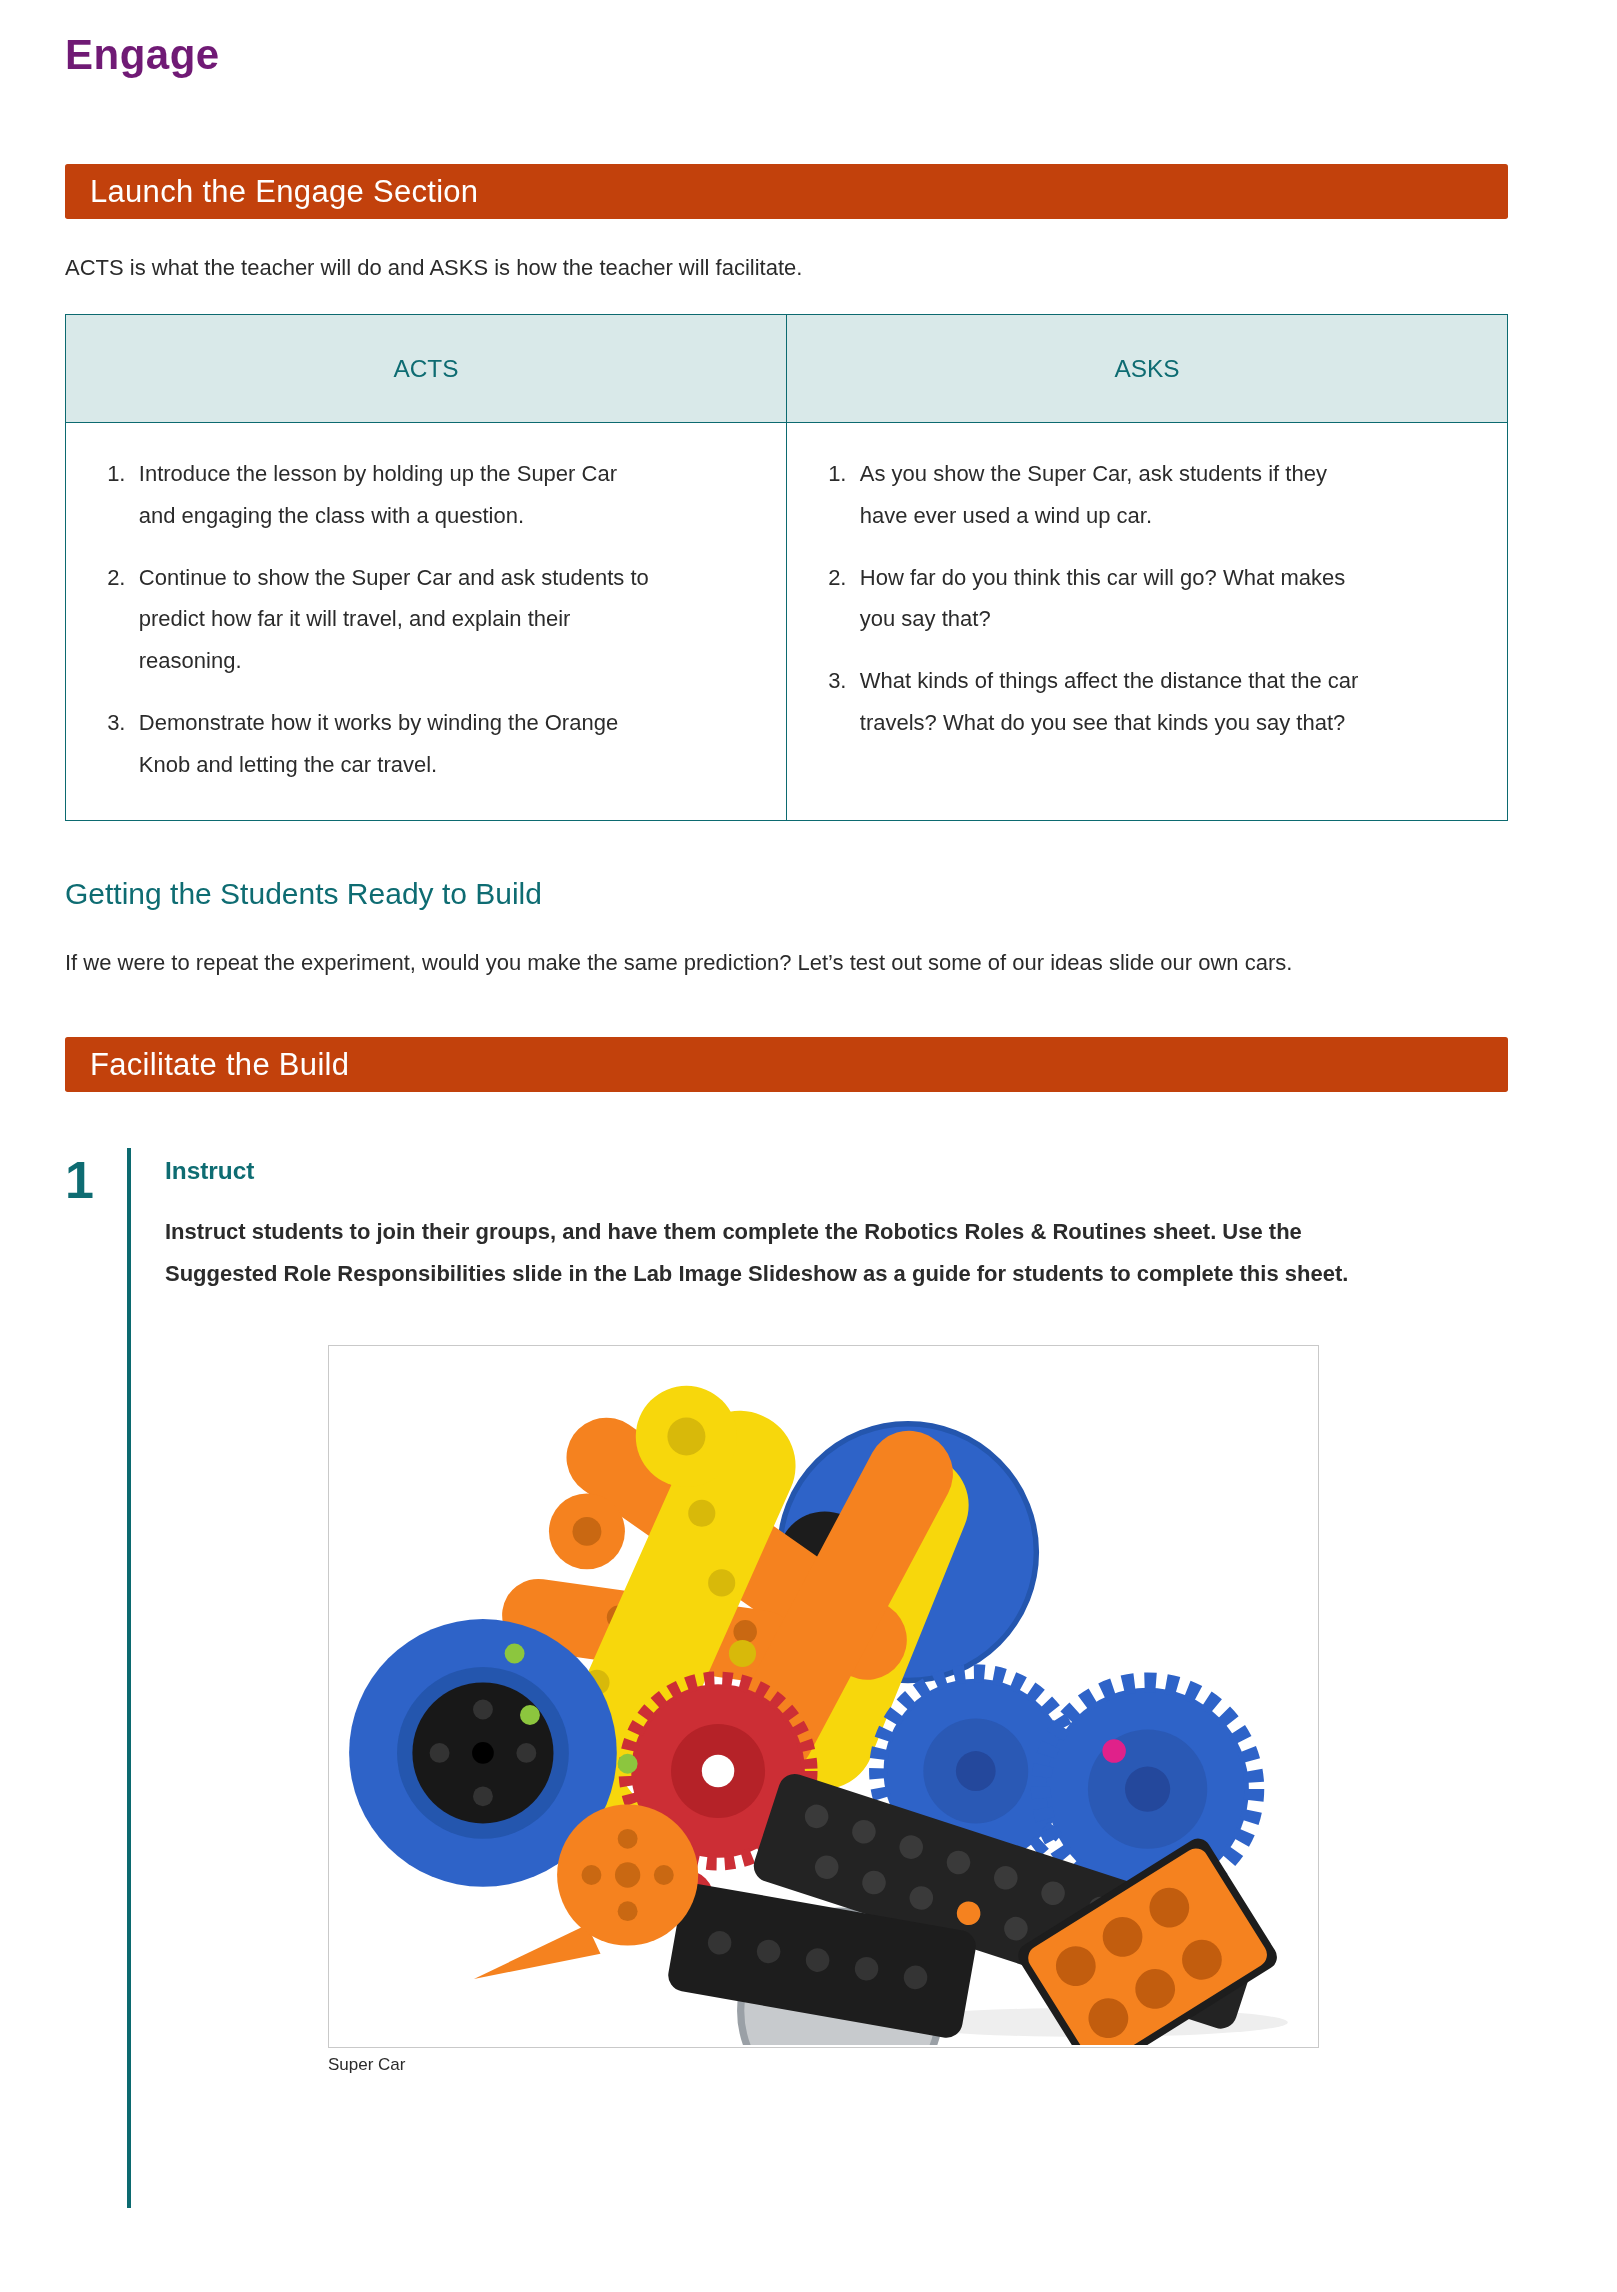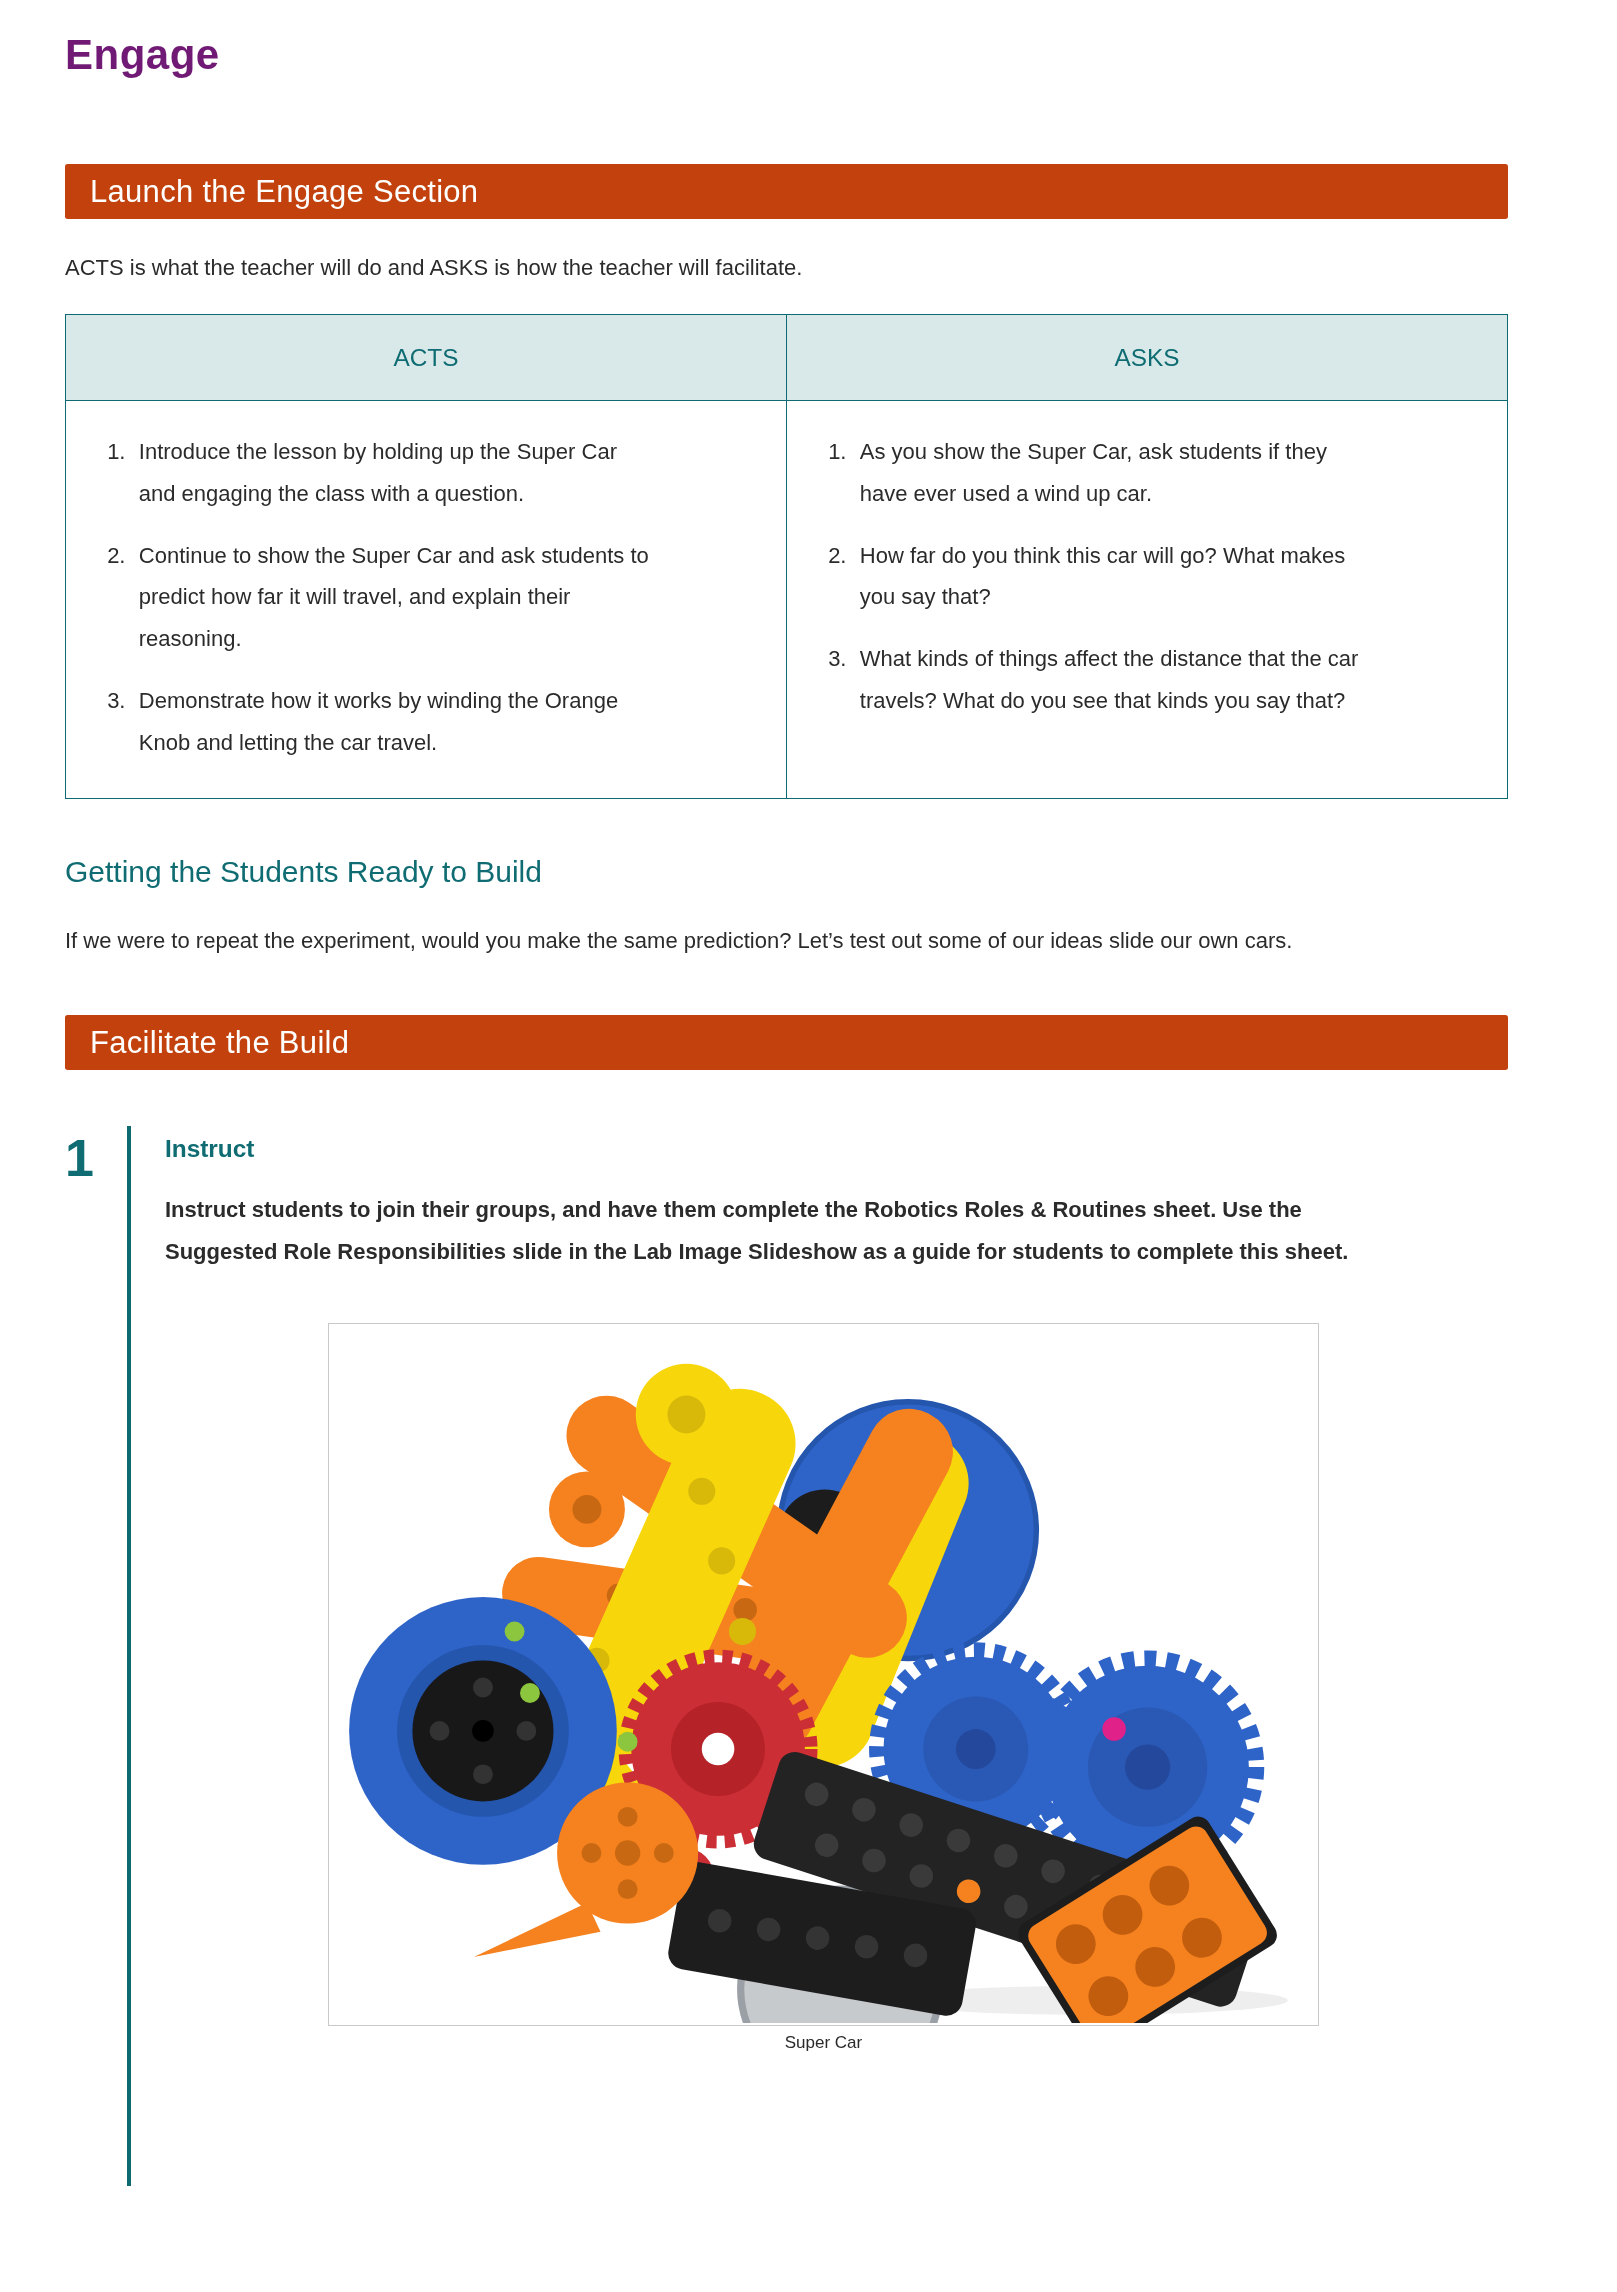--- a/index.html
+++ b/index.html
@@ -45,21 +45,21 @@
   }
   table.acts-asks th, table.acts-asks td {
     border: 1.8px solid #0c6a70;
     width: 50%;
   }
   table.acts-asks th {
     background: #d9e9e9;
     color: #0e6c72;
     font-size: 24.4px;
     font-weight: 500;
-    height: 86px;
+    height: 108px;
     text-align: center;
   }
   table.acts-asks td {
     vertical-align: top;
     padding: 30px 136px 34px 22.6px;
     font-size: 22px;
     line-height: 1.9;
     background: #ffffff;
   }
   table.acts-asks ol { margin: 0; padding-left: 43px; }
@@ -116,21 +116,20 @@
   figure.car-figure { margin: 51px 0 0 163px; width: 991px; }
   .img-box {
     width: 991px;
     height: 703px;
     border: 1.8px solid #c9c9c9;
     background: #ffffff;
     overflow: hidden;
   }
   figcaption.car-caption {
     margin-top: 7.2px;
-    text-align: center;
     font-size: 17px;
     color: #2b2b2b;
   }
 </style>
 </head>
 <body>
 
 <div class="content">
 
   <h1 class="page-title">Engage</h1>

